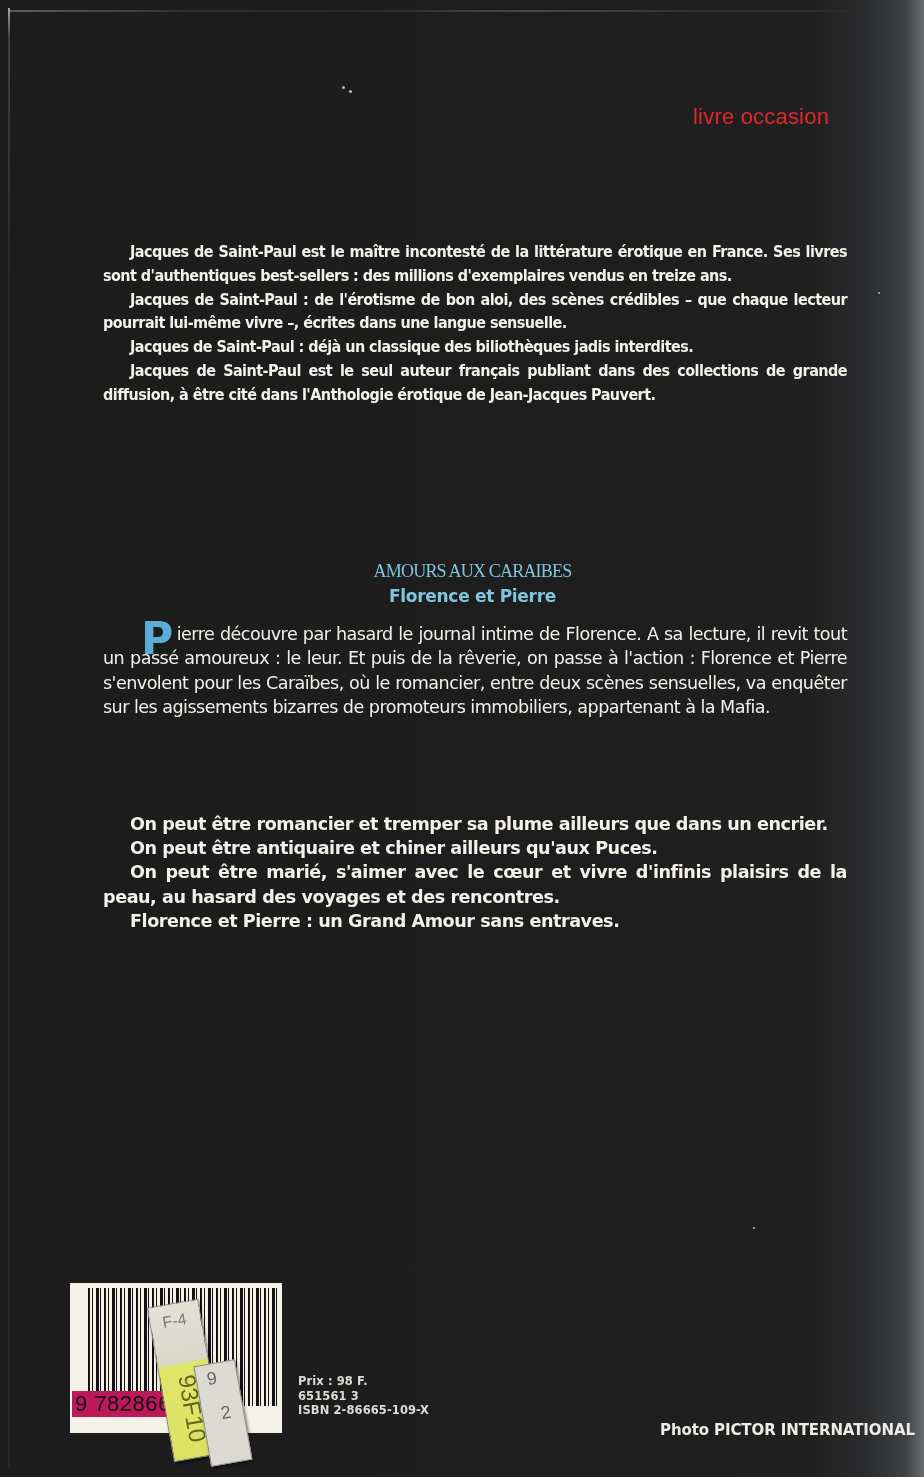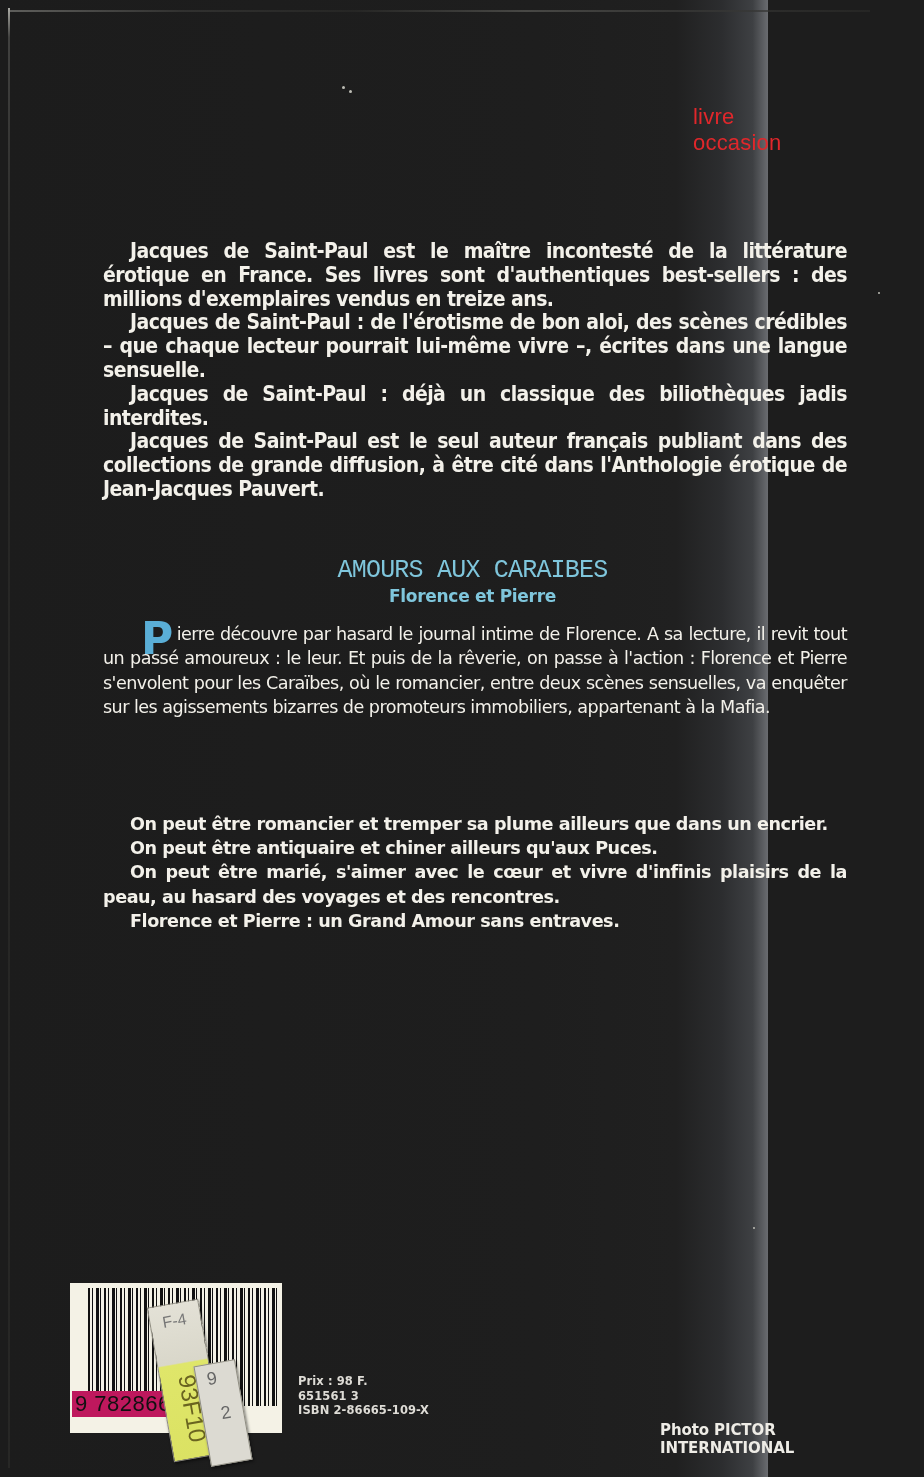--- a/index.html
+++ b/index.html
@@ -11,21 +11,21 @@
       height: 1477px;
       background: #1d1d1d;
       position: relative;
       overflow: hidden;
       font-family: "DejaVu Sans", sans-serif;
       color: #f2f0ea;
     }
     .cover {
       position: absolute;
       left: 0; top: 0;
-      width: 768px; height: 1477px;
+      width: 924px; height: 1477px;
       background: linear-gradient(90deg, #1c1c1c 0%, #1e1e1e 70%, #202020 88%, #2c2d2f 94%, #3e4043 98%, #6a6c70 100%);
     }
     .edge-top {
       position: absolute;
       left: 10px; top: 10px;
       width: 860px; height: 2px;
       background: linear-gradient(90deg, #7a7a76 0%, #3a3a38 20%, #2a2a28 40%, #5a5a56 60%, #3a3a38 80%, #2a2a28 100%);
       opacity: 0.7;
     }
     .edge-left {
@@ -51,39 +51,39 @@
     }
     .block {
       position: absolute;
       font-family: "DejaVu Sans", sans-serif;
       font-weight: bold;
       color: #f3f1ea;
     }
     .intro {
       left: 103px; top: 240px;
       width: 744px;
-      font-size: 21px;
+      font-size: 16px;
       line-height: 23.8px;
       letter-spacing: -0.55px;
       text-align: justify;
       font-stretch: condensed;
     }
     .intro p, .closing p {
       margin: 0;
       text-indent: 27px;
     }
     .title-wrap {
       position: absolute;
       left: 280px; top: 557px;
       width: 385px;
       text-align: center;
     }
     .book-title {
-      font-family: Liberation Mono, monospace;
-      font-size: 25px;
+      font-family: Liberation Serif, serif;
+      font-size: 18px;
       color: #7fc6dc;
       letter-spacing: -0.8px;
       line-height: 28px;
       text-align: center;
     }
     .book-subtitle {
       font-family: "DejaVu Sans", sans-serif;
       font-size: 17px;
       color: #7fc6dc;
       line-height: 22px;

